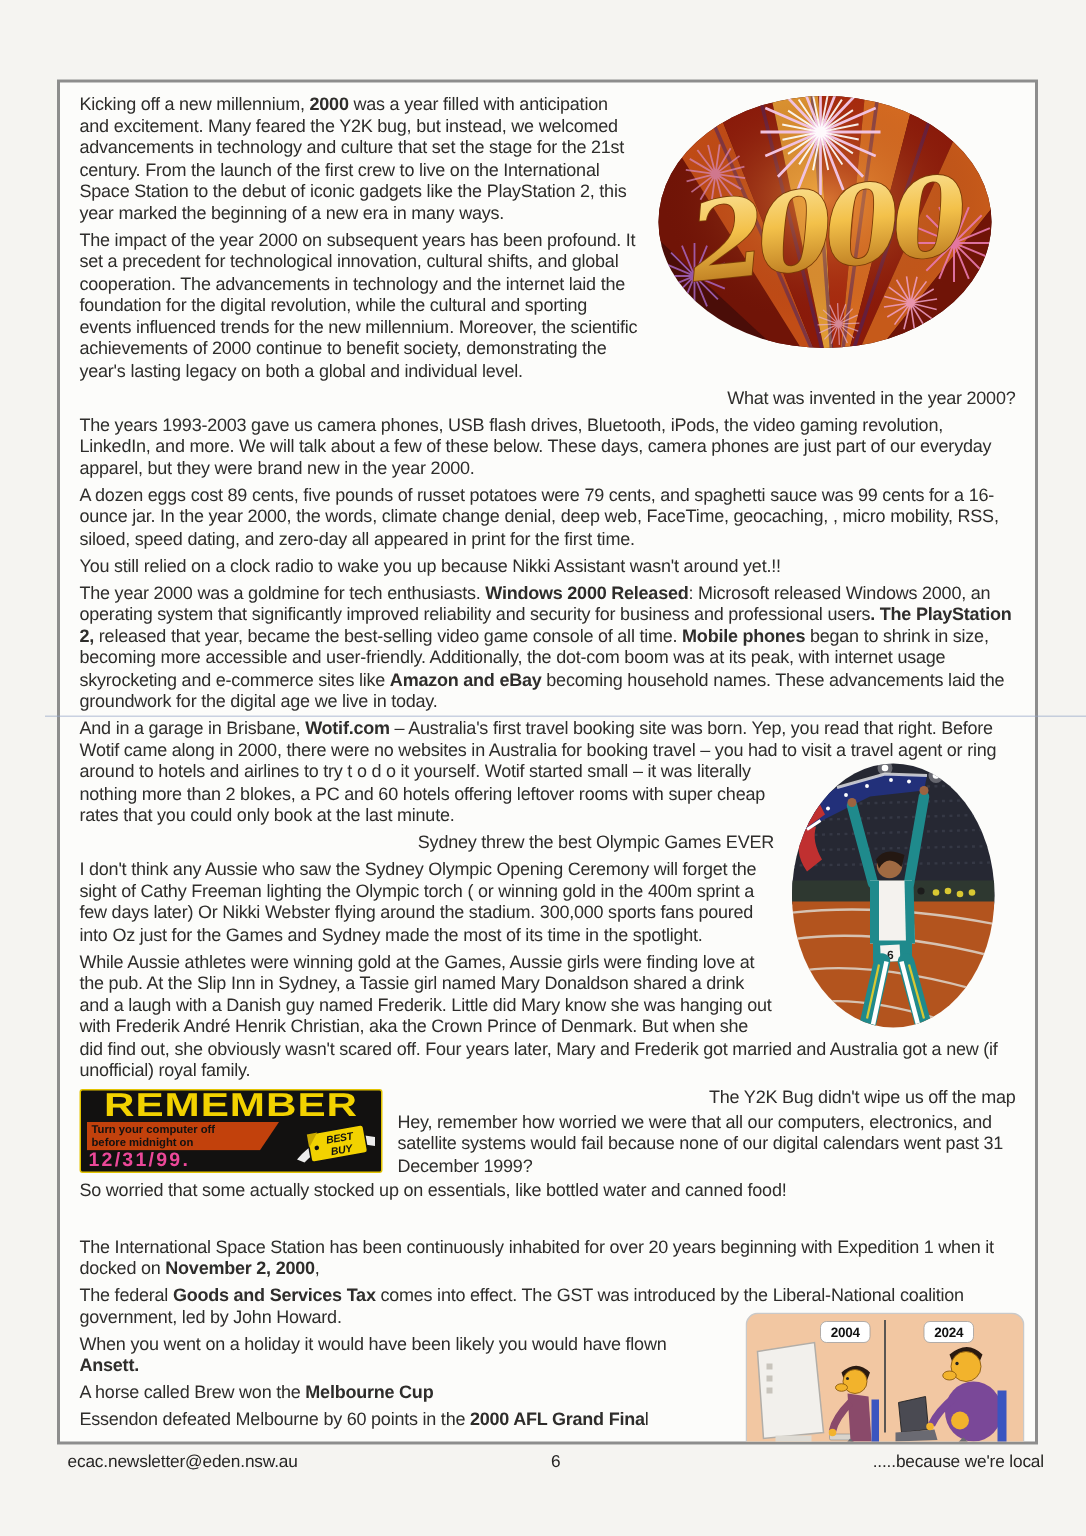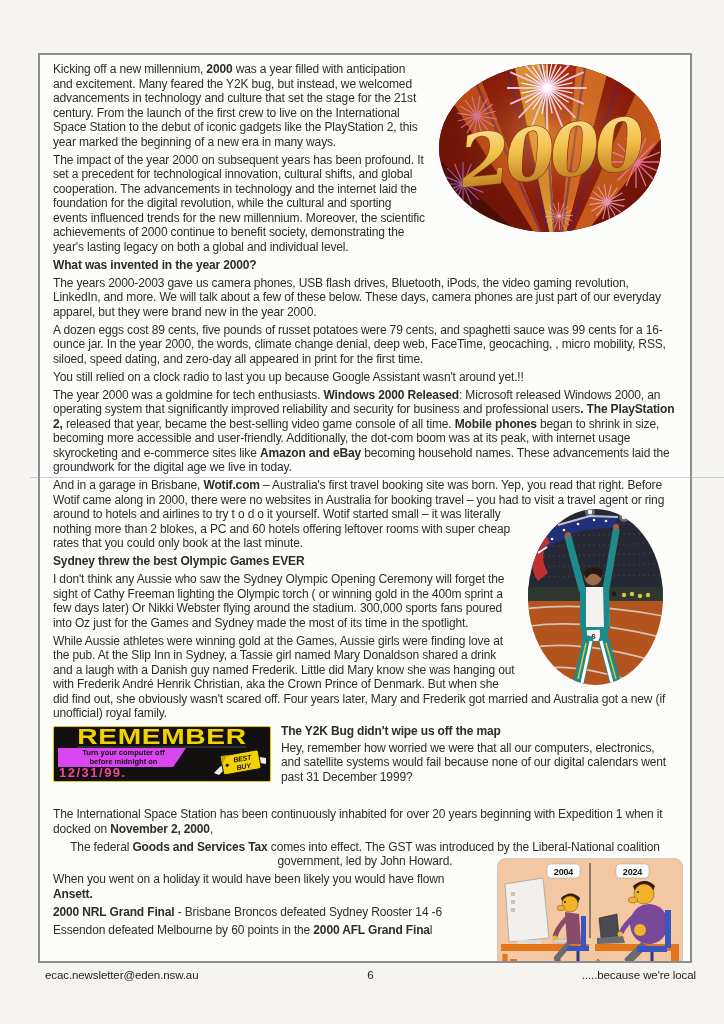--- a/index.html
+++ b/index.html
@@ -8,37 +8,37 @@
     background:#f5f4f1;
     font-family:"Liberation Sans",sans-serif;color:#2e2d2b;
   }
   .page-frame{
     position:absolute;left:38px;top:53px;width:654px;height:910px;
     box-sizing:border-box;border:2px solid #8d8d8d;background:#fcfcfa;
     padding:7px 13px 6px 13px;overflow:hidden;
     font-size:12px;line-height:14.5px;letter-spacing:-0.15px;
   }
   p{margin:0 0 3.5px 0;}
-  .h{font-weight:700;}
+  .h{font-weight:400;text-align:right;}
   b{font-weight:700;}
   .float-fw{float:right;width:222px;height:168px;margin:2px 16px 8px 12px;}
   .float-cathy{display:block;float:right;width:135px;height:176px;margin:2px 14px 4px 12px;}
-  .float-remember{float:left;width:218px;height:56px;margin:2px 10px 3px 0;position:relative;
-    background:#121110;border:1.5px solid #e3c400;border-radius:2px;box-sizing:border-box;text-decoration:underline;}
+  .float-remember{float:left;width:202px;height:56px;margin:2px 10px 3px 0;position:relative;
+    background:#121110;border:1.5px solid #e3c400;border-radius:2px;box-sizing:border-box;}
   .rem-title{display:block;color:#f2d200;font-weight:700;font-size:22px;line-height:20px;
     text-align:center;letter-spacing:0.5px;transform:scaleX(1.28);transform-origin:center;margin-top:0;}
-  .rem-panel{position:absolute;left:4px;top:21px;width:128px;height:19px;background:#d946ef;
+  .rem-panel{position:absolute;left:4px;top:21px;width:128px;height:19px;background:#c2410c;
     clip-path:polygon(0 0,100% 0,90% 100%,0 100%);color:#121110;font-weight:700;
-    font-size:7.5px;line-height:8.8px;padding:1px 0 0 3px;box-sizing:border-box;letter-spacing:0;text-align:center;}
+    font-size:7.5px;line-height:8.8px;padding:1px 0 0 3px;box-sizing:border-box;letter-spacing:0;}
   .rem-date{position:absolute;left:5px;bottom:1px;color:#ec4899;font-weight:700;font-size:13px;letter-spacing:1.5px;}
   .rem-logo{position:absolute;right:2px;bottom:1px;}
   .float-cartoon{display:block;float:right;width:176px;height:132px;margin:-14px 4px 2px 10px;}
   .y2k p{margin:0 0 2px 0;}
   #p10{margin-top:23px;clear:both;}
-  #p11{margin-top:3px;text-align:center;}
+  #p11{margin-top:3px;}
   .footer{position:absolute;left:45px;right:28px;top:969px;font-size:11.5px;letter-spacing:-0.1px;color:#262524;}
   .footer .f-left{float:left;}
   .footer .f-right{float:right;text-align:right;}
   .footer .f-center{position:absolute;left:50%;transform:translateX(-50%);}
   .scan-line{position:absolute;left:30px;width:694px;top:477px;height:1px;
     background:rgba(150,165,200,0.5);}
 </style>
 </head>
 <body>
 
@@ -94,23 +94,23 @@
           <use href="#bst" transform="translate(120,152) rotate(20) scale(14)" stroke="#e8b0d0" stroke-width="0.06" opacity="0.7"></use>
         </g>
         <text x="111" y="114" text-anchor="middle" font-family="DejaVu Serif, serif" font-weight="bold" font-style="italic" font-size="72" fill="url(#goldg)" stroke="#7a3c08" stroke-width="1.2" style="paint-order:stroke;letter-spacing:-5px;" transform="rotate(-6 111 90)">2000</text>
       </g>
     </svg>
   </div>
 
   <p>Kicking off a new millennium, <b>2000</b> was a year filled with anticipation and excitement. Many feared the Y2K bug, but instead, we welcomed advancements in technology and culture that set the stage for the 21st century. From the launch of the first crew to live on the International Space Station to the debut of iconic gadgets like the PlayStation 2, this year marked the beginning of a new era in many ways.</p>
   <p>The impact of the year 2000 on subsequent years has been profound. It set a precedent for technological innovation, cultural shifts, and global cooperation. The advancements in technology and the internet laid the foundation for the digital revolution, while the cultural and sporting events influenced trends for the new millennium. Moreover, the scientific achievements of 2000 continue to benefit society, demonstrating the year's lasting legacy on both a global and individual level.</p>
   <p class="h">What was invented in the year 2000?</p>
-  <p>The years 2000-2003 gave us camera phones, USB flash drives, Bluetooth, iPods, the video gaming revolution, LinkedIn, and more. We will talk about a few of these below. These days, camera phones are just part of our everyday apparel, but they were brand new in the year 2000.</p>
+  <p>The years 1993-2003 gave us camera phones, USB flash drives, Bluetooth, iPods, the video gaming revolution, LinkedIn, and more. We will talk about a few of these below. These days, camera phones are just part of our everyday apparel, but they were brand new in the year 2000.</p>
   <p>A dozen eggs cost 89 cents, five pounds of russet potatoes were 79 cents, and spaghetti sauce was 99 cents for a 16-ounce jar. In the year 2000, the words, climate change denial,  deep web, FaceTime,  geocaching, , micro mobility, RSS,<br>siloed, speed dating, and zero-day all appeared in print for the first time.</p>
-  <p>You still relied on a clock radio to last you up because Google Assistant wasn't around yet.!!</p>
+  <p>You still relied on a clock radio to wake you up because Nikki Assistant wasn't around yet.!!</p>
   <p>The year 2000 was a goldmine for tech enthusiasts. <b>Windows 2000 Released</b>: Microsoft released Windows 2000, an operating system that significantly improved reliability and security for business and professional users<b>. The PlayStation 2,</b> released that year, became the best-selling video game console of all time. <b>Mobile phones</b> began to shrink in size, becoming more accessible and user-friendly. Additionally, the dot-com boom was at its peak, with internet usage skyrocketing and e-commerce sites like <b>Amazon and eBay</b> becoming household names. These advancements laid the groundwork for the digital age we live in today.</p>
 
   <p>
     <span>And in a garage in Brisbane, <b>Wotif.com</b> – Australia's first travel booking site was born. Yep, you read that right. Before Wotif came along in 2000, there were no websites in Australia for booking travel – you had to visit a travel agent or ring around to </span><span class="float-cathy"><svg width="135" height="176" viewBox="0 0 135 176">
       <defs>
             <clipPath id="cfClip">
               <ellipse cx="67.5" cy="88" rx="67.5" ry="88"></ellipse>
             </clipPath>
           </defs>
       <g clip-path="url(#cfClip)">
@@ -205,20 +205,21 @@
             <polygon points="10,4 17,4 10,13" fill="#c8a800"></polygon>
             <circle cx="15" cy="14" r="1.5" fill="#111"></circle>
             <text x="31" y="12.5" text-anchor="middle" font-size="7" font-weight="bold" font-style="italic" fill="#111">BEST</text>
             <text x="31" y="20.5" text-anchor="middle" font-size="7" font-weight="bold" font-style="italic" fill="#111">BUY</text>
           </g>
         </svg>
       </span>
     </div>
     <p class="h">The Y2K Bug didn't wipe us off the map</p>
     <p>Hey, remember how worried we were that all our computers, electronics, and satellite systems would fail because none of our digital calendars went past 31 December 1999?</p>
+    <p>So worried that some actually stocked up on essentials, like bottled water and canned food!</p>
   </div>
 
   <p id="p10">The International Space Station has been continuously inhabited for over 20 years beginning with Expedition 1 when it docked on <b>November 2, 2000</b>,</p>
   <p id="p11">The federal <b>Goods and Services Tax</b> comes into effect. The GST was introduced by the Liberal-National coalition government, led by John Howard.</p>
 
   <p>
     <span class="float-cartoon"><svg width="186" height="132" viewBox="0 0 186 132">
       <rect x="0.5" y="0.5" width="185" height="131" rx="8" fill="#f2c7a2" stroke="#c9c9c9"></rect>
       <line x1="93" y1="5" x2="93" y2="80" stroke="#4a4a4a" stroke-width="1.2"></line>
       <rect x="50" y="6" width="33" height="14" rx="4" fill="#ffffff" stroke="#999" stroke-width="0.5"></rect>
@@ -267,21 +268,21 @@
         <rect x="140" y="88" width="30" height="6" fill="#3a55c0"></rect>
         <line x1="155" y1="94" x2="155" y2="112" stroke="#2a3a8a" stroke-width="3"></line>
         <line x1="155" y1="112" x2="142" y2="126" stroke="#2a3a8a" stroke-width="2.5"></line>
         <line x1="155" y1="112" x2="170" y2="126" stroke="#2a3a8a" stroke-width="2.5"></line>
         <path d="M98 106 q3 -9 6 0 q2 7 7 -3" stroke="#555" stroke-width="1" fill="none"></path>
         <path d="M8 96 L8 124 L34 124" stroke="#e2761c" stroke-width="5" fill="none"></path>
         <rect x="13" y="101" width="7" height="7" fill="#e2761c"></rect>
       </g>
     </svg></span><span> When you went on a holiday it would have been likely you would have flown <b>Ansett.</b></span>
   </p>
-  <p><b>2000 NRL Grand Final</b> - Brisbane Broncos defeated Sydney Rooster 14 -6</p>
+  <p>A horse called Brew won the <b>Melbourne Cup</b></p>
   <p>Essendon defeated Melbourne by 60 points in the <b>2000 AFL Grand Fina</b>l</p>
 
 </div>
 
 <div class="scan-line"></div>
 
 <div class="footer">
   <span class="f-left">ecac.newsletter@eden.nsw.au</span>
   <span class="f-center">6</span>
   <span class="f-right">.....because we're local</span>

